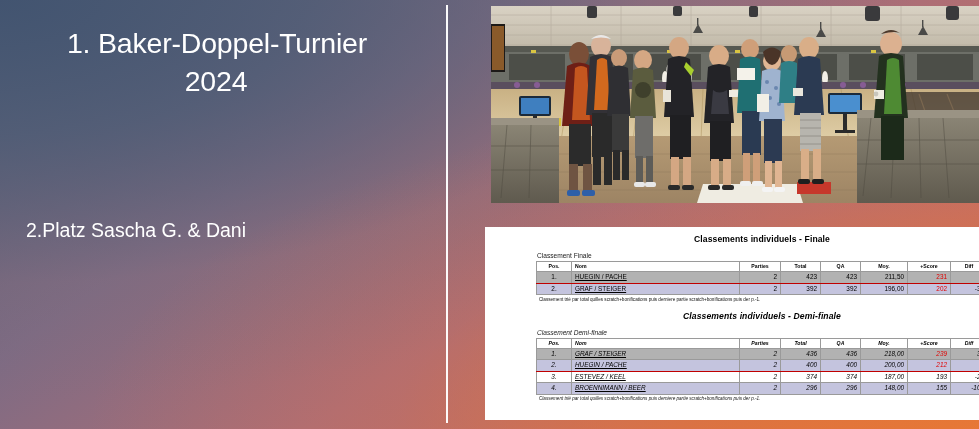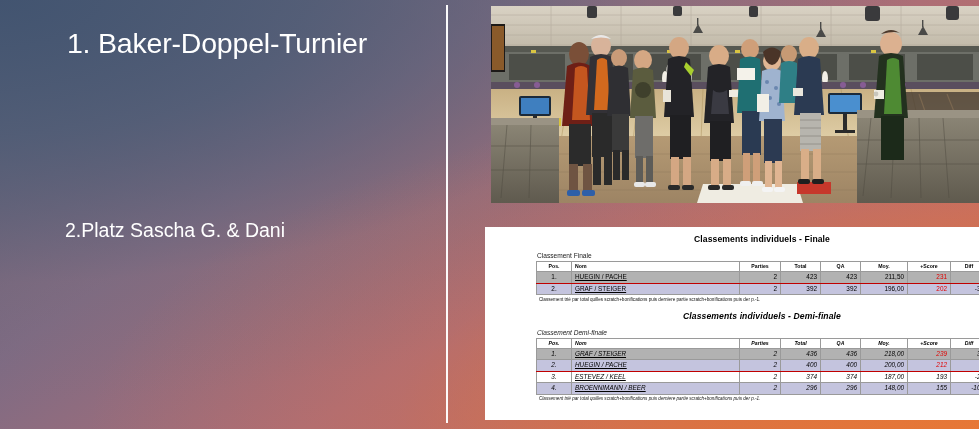--- a/index.html
+++ b/index.html
@@ -51,21 +51,20 @@
     white-space: nowrap;
   }
   .title-line.l1 { margin-left: 2px; }
 
   .placements {
     position: absolute;
     left: 26px;
     top: 210px;
     width: 410px;
     color: #ffffff;
-    margin-left: 39px;
   }
   .placement-line {
     font-size: 19.5px;
     line-height: 41px;
     font-weight: 400;
     white-space: nowrap;
   }
 
   
   .divider {
@@ -189,20 +188,21 @@
 </style>
 </head>
 <body>
 
 <div class="slide">
 
   <div class="left-col">
 
     <div class="title-block">
       <div class="title-line l1">1. Baker-Doppel-Turnier</div>
+      <div class="title-line">2024</div>
     </div>
 
     <div class="placements">
       <div class="placement-line">2.Platz Sascha G. &amp; Dani</div>
     </div>
 
   </div>
 
   <div class="divider"></div>
 

